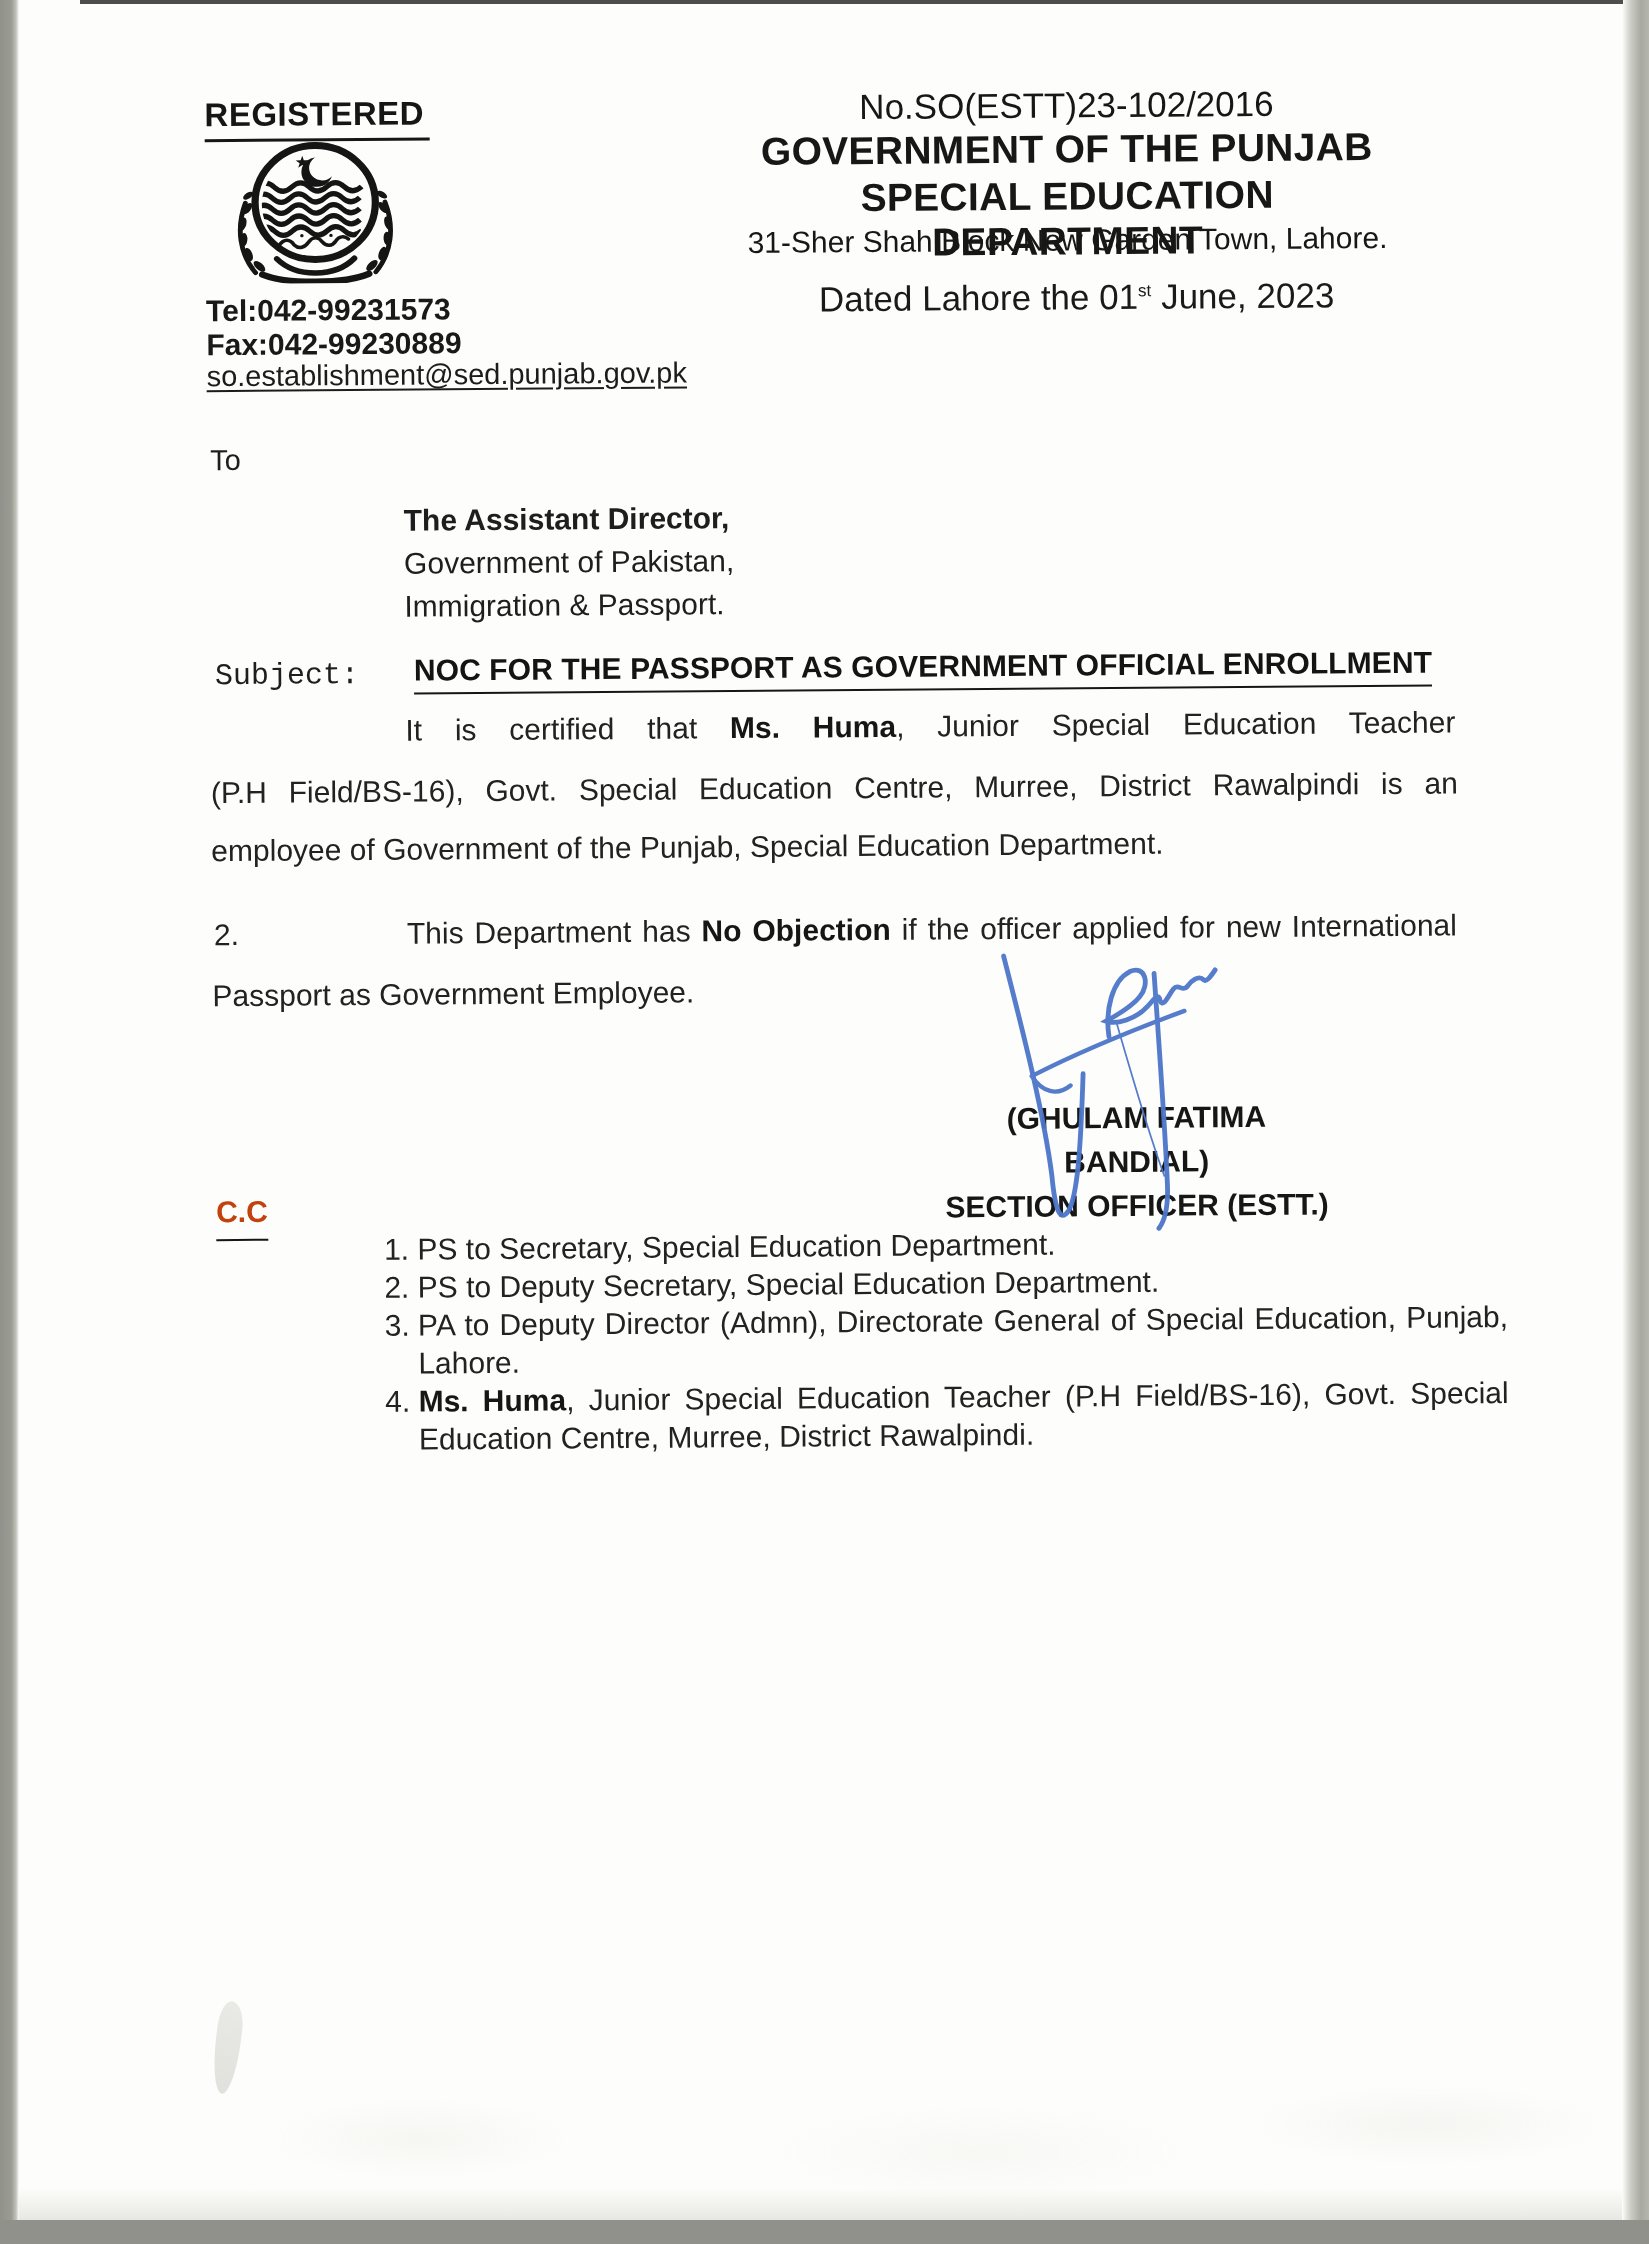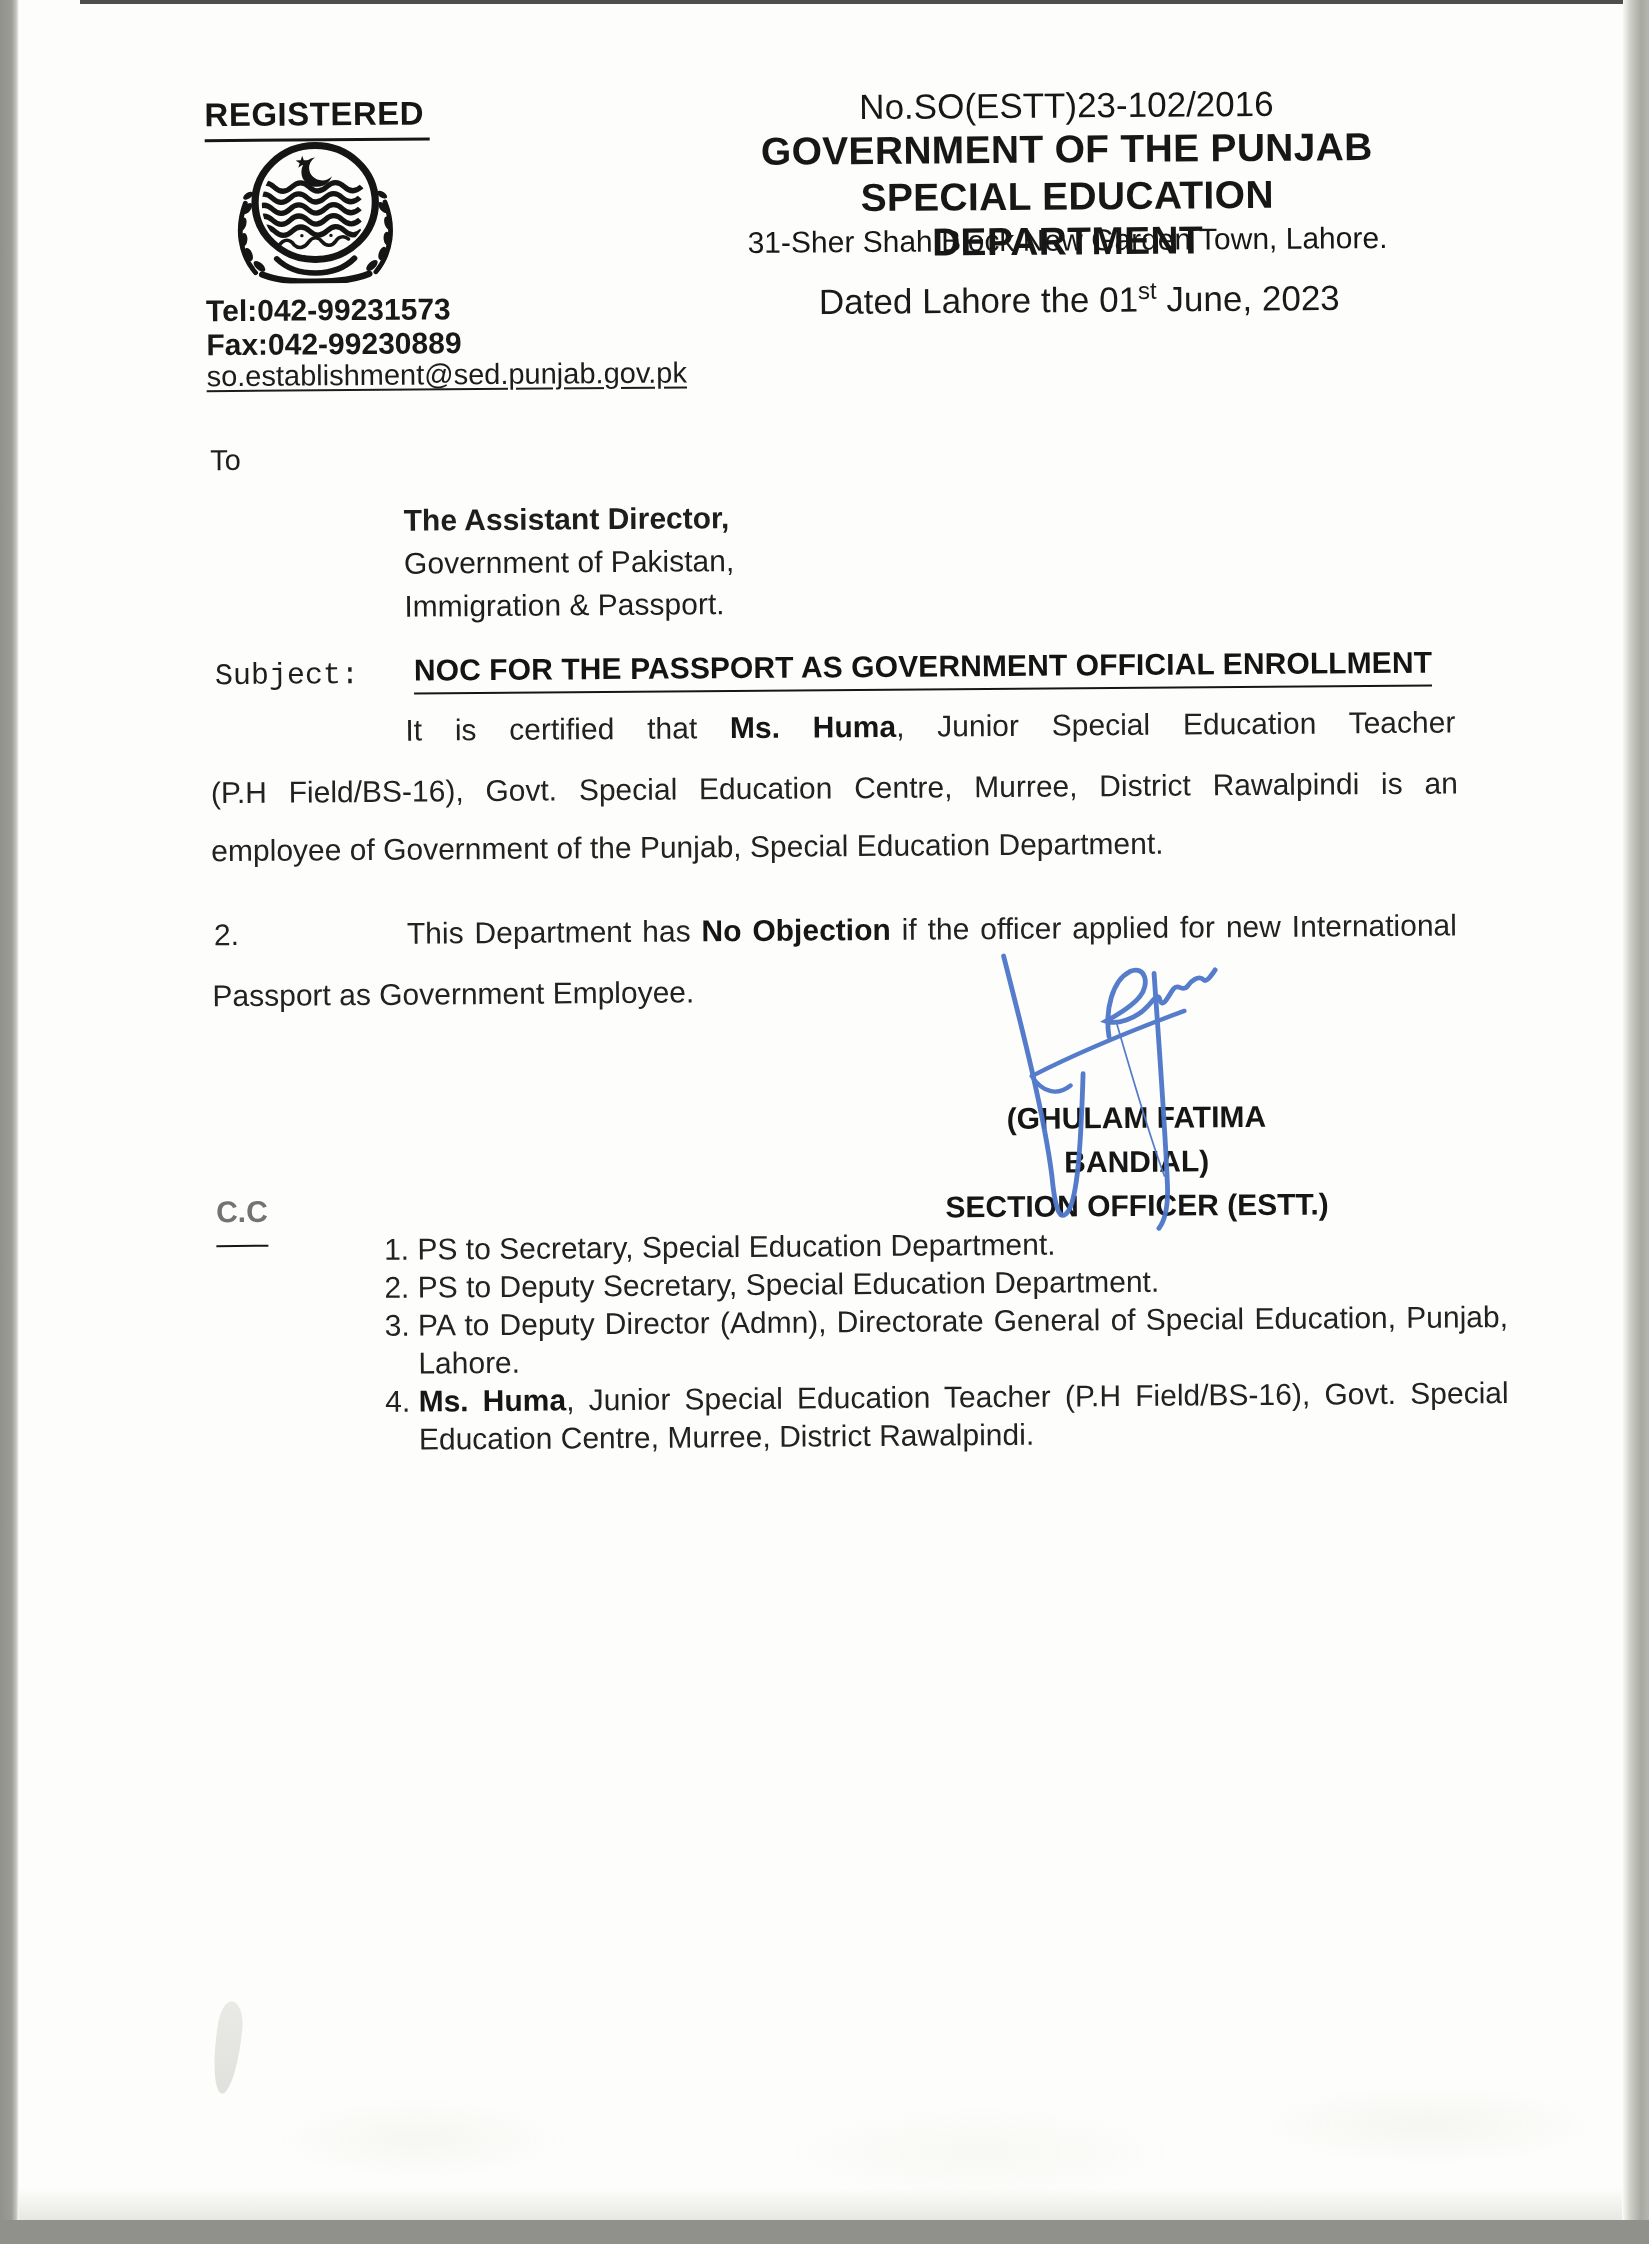--- a/index.html
+++ b/index.html
@@ -35,21 +35,21 @@
   .tel{left:212px;top:289px;font-size:30px;font-weight:700;color:#191919;}
   .fax{left:212px;top:323px;font-size:30px;font-weight:700;color:#191919;}
   .email{left:212px;top:355px;font-size:29px;text-decoration:underline;text-underline-offset:3.9px;color:#1c1c1c;}
   
   .rline{left:739px;width:670px;text-align:center;color:#171717;}
   .ref{top:87px;font-size:35px;}
   .govt{top:128px;font-size:39px;font-weight:700;line-height:45px;letter-spacing:0.3px;}
   .dept{top:175px;font-size:39px;font-weight:700;line-height:45px;letter-spacing:0.3px;}
   .addr2{top:225px;font-size:30px;}
   .dateline{left:825px;top:279px;font-size:35px;color:#1a1a1a;}
-  .dateline sup{font-size:24px;text-align:right;}
+  .dateline sup{font-size:17px;text-align:right;}
   
   .to-label{left:215px;top:439px;font-size:29px;}
   .recipient{left:408px;top:495px;font-size:30px;line-height:43px;}
   .recipient .r0{font-weight:700;}
   .subject-label{left:218px;top:654px;font-size:30px;font-family:Liberation Mono, monospace;}
   .subject-title{left:417px;top:650px;font-size:30px;font-weight:700;letter-spacing:0.1px;
     border-bottom:2.9px solid #161616;padding-bottom:4.9px;color:#141414;}
   .bodyline{font-size:30px;color:#222;}
   .just{text-align:justify;text-align-last:justify;}
   .p1l1{left:408px;top:710px;width:1050px;}
@@ -57,21 +57,21 @@
   .p1l3{left:213px;top:829px;}
   .p2num{left:215px;top:913px;}
   .p2l1{left:408px;top:913px;width:1050px;}
   .p2l2{left:213px;top:974px;}
   
   .sig{left:956px;top:928px;z-index:6;}
   .signatory{left:932px;top:1098px;width:408px;text-align:center;
     font-size:30px;font-weight:700;line-height:44px;color:#161616;}
   
   .cc-label{left:215px;top:1190px;font-size:30px;font-weight:700;
-    border-bottom:2.9px solid #161616;padding-bottom:16px;color:#737373;}
+    border-bottom:2.9px solid #161616;padding-bottom:10px;color:#c2410c;}
   .cc-list{left:371px;top:1227px;width:1090px;margin:0;padding:0 0 0 45px;}
   .cc-list li{font-size:30px;line-height:38px;color:#222;text-align:justify;}
   b{font-weight:700;color:#161616;}
 </style>
 </head>
 <body>
 
 <div class="abs edge-left"></div>
 <div class="abs edge-right"></div>
 <div class="abs edge-bottom-fade"></div>

